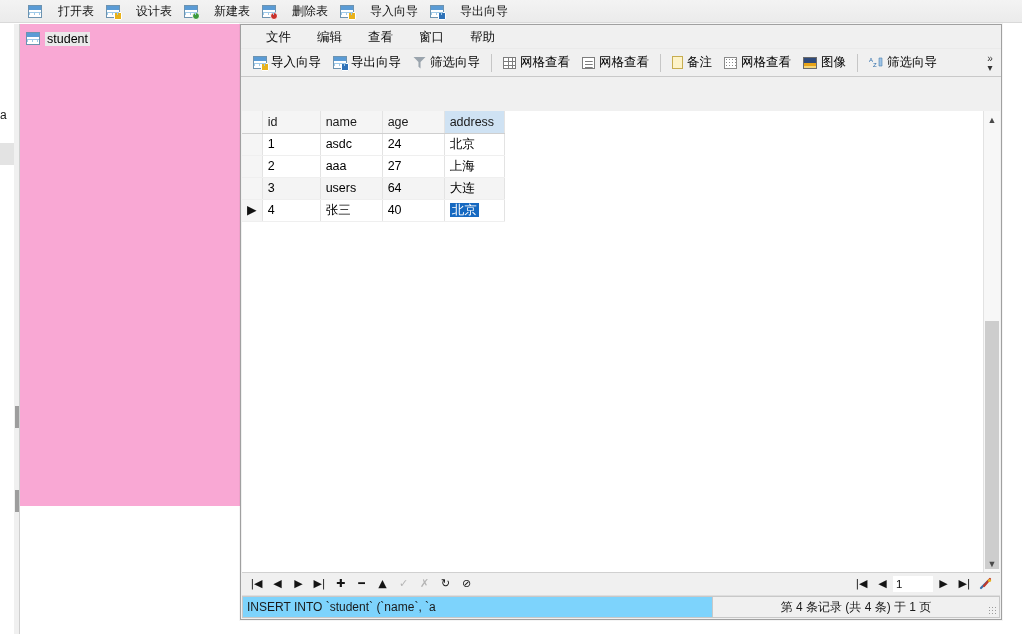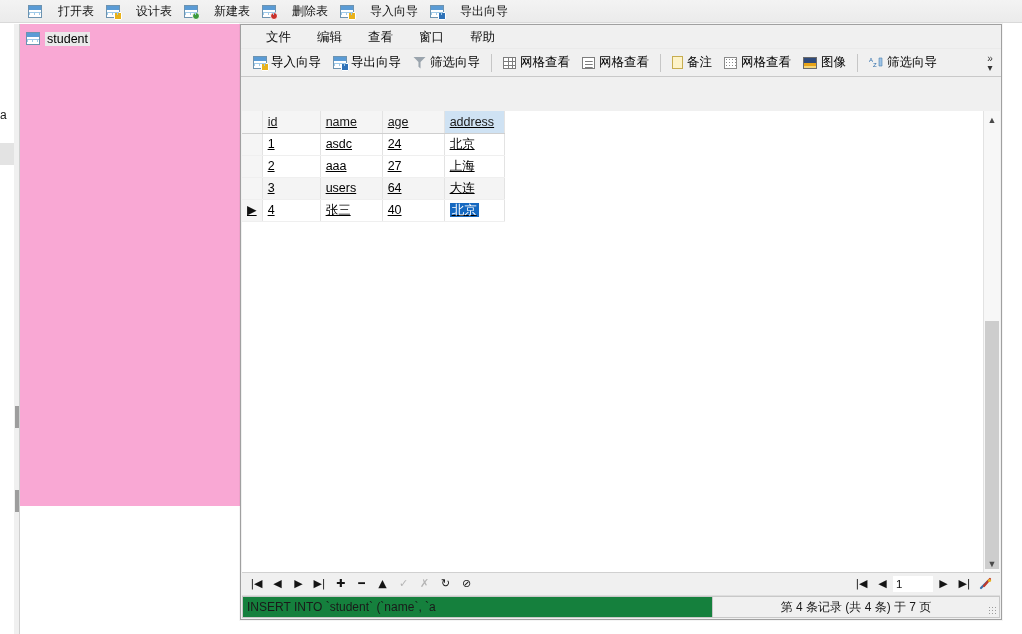--- a/index.html
+++ b/index.html
@@ -181,21 +181,21 @@
   .ico-sort { width: 14px; height: 13px; flex: 0 0 auto; position: relative; }
 
   
   #grid-area {
     position: absolute; left: 1px; top: 86px; right: 1px; bottom: 47px;
     background: #ffffff;
   }
   #grid-scroll-host {
     position: absolute; left: 0; top: 0; right: 17px; bottom: 0; overflow: hidden;
   }
-  table.dg { border-collapse: collapse; table-layout: fixed; text-decoration: underline; }
+  table.dg { border-collapse: collapse; table-layout: fixed; }
   table.dg th, table.dg td {
     border-right: 1px solid #e3e3e3;
     border-bottom: 1px solid #efefef;
     height: 22px; padding: 0 5px;
     font-size: 12.5px; font-weight: normal; text-align: left;
     white-space: nowrap; overflow: hidden;
   }
   table.dg th {
     background: #f5f5f5; border-bottom: 1px solid #cfcfcf;
     color: #1a1a1a;
@@ -247,21 +247,21 @@
     color: #111;
   }
 
   
   #status-bar {
     position: absolute; left: 1px; right: 1px; bottom: 1px; height: 23px;
     background: #f0f0f0; display: flex; align-items: stretch;
     border-top: 1px solid #dedede;
   }
   #status-sql {
-    flex: 0 0 470px; background: #15803d;
+    flex: 0 0 470px; background: #7dd3fc;
     border: 1px solid #c8c8c8; border-right: none;
     display: flex; align-items: center; padding-left: 4px;
     font-size: 12px; color: #1a1a1a; overflow: hidden; white-space: nowrap;
   }
   #status-count {
     flex: 1; border: 1px solid #c8c8c8;
     display: flex; align-items: center; justify-content: center;
     font-size: 12px; color: #1a1a1a; position: relative;
   }
   #resize-grip {
@@ -489,17 +489,17 @@
             <circle cx="10.5" cy="3.5" r="1.6" fill="#e8b21c"></circle>
           </svg>
         </span>
       </div>
     </div>
   </div>
 
   <div id="status-bar">
     <div id="status-sql">INSERT INTO `student` (`name`, `a</div>
     <div id="status-count">
-      <span>第 4 条记录 (共 4 条) 于 7 页</span>
+      <span>第 4 条记录 (共 4 条) 于 1 页</span>
       <span id="resize-grip"></span>
     </div>
   </div>
 </div>
 
 </body></html>

